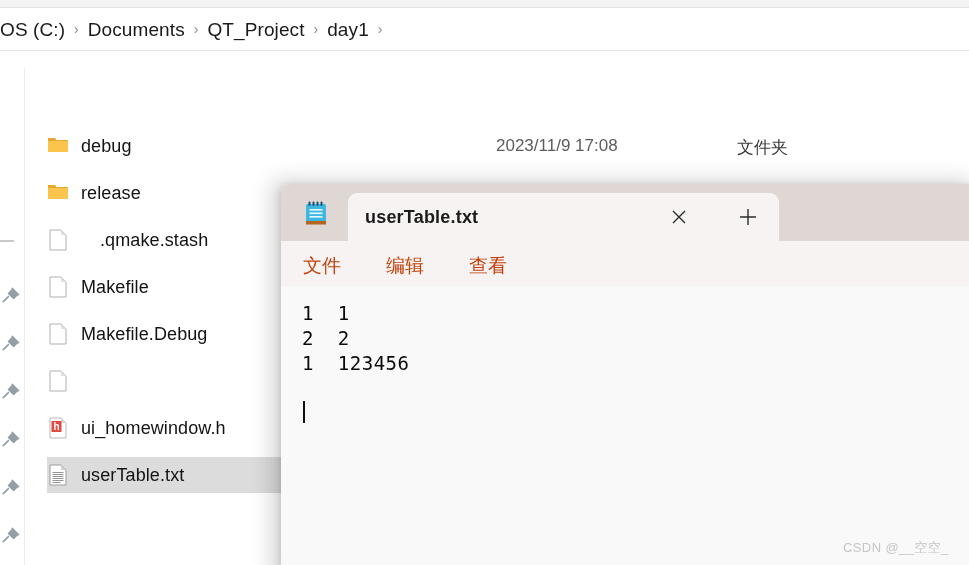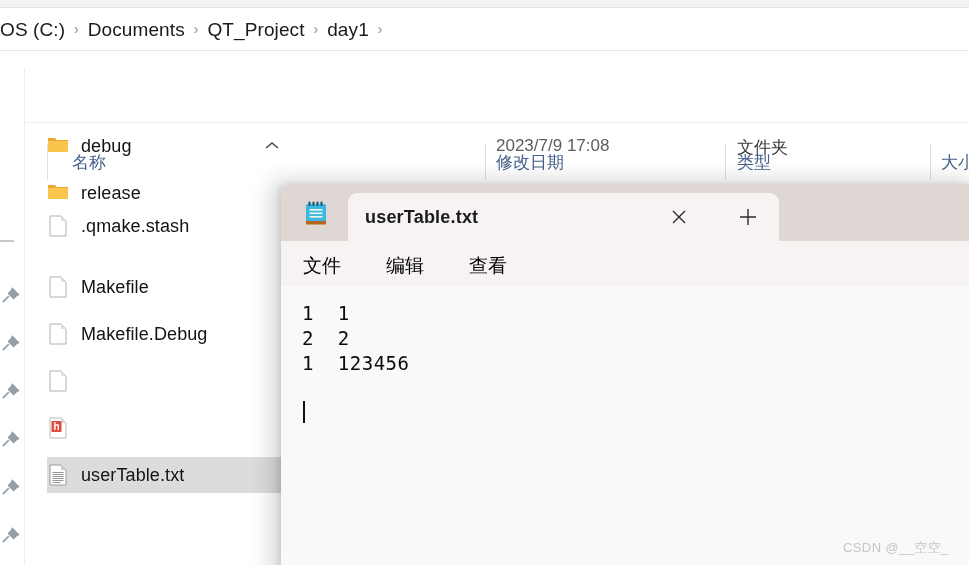--- a/index.html
+++ b/index.html
@@ -111,21 +111,21 @@
   .np-newtab {
     position: absolute; left: 455px; top: 21px; width: 24px; height: 24px;
     cursor: pointer;
   }
   .np-menubar {
     position: absolute; left: 0; top: 57px; width: 700px; height: 45px;
     background: #f6f3f2;
   }
   .np-menu {
     position: absolute; top: 12px;
-    font-size: 19px; color: #000000; white-space: nowrap; cursor: default;
+    font-size: 19px; color: #c2410c; white-space: nowrap; cursor: default;
   }
   .np-text {
     position: absolute; left: 0; top: 102px; width: 700px; height: 298px;
     background: #f9f9f9;
     padding: 15px 0 0 21px;
   }
   .np-line {
     font-family: "DejaVu Sans Mono", "Liberation Mono", monospace;
     font-size: 19px; color: #0a0a0a; line-height: 25px; white-space: pre;
     letter-spacing: 0.5px;
@@ -153,33 +153,20 @@
       <span class="crumb">OS (C:)</span>
       <span class="crumb-sep">›</span>
       <span class="crumb">Documents</span>
       <span class="crumb-sep">›</span>
       <span class="crumb">QT_Project</span>
       <span class="crumb-sep">›</span>
       <span class="crumb">day1</span>
       <span class="crumb-sep">›</span>
     </div>
 
-  <div class="col-header" id="col-header">
-    <svg class="sort-chevron" viewBox="0 0 16 12">
-      <path d="M2 8 L8 3 L14 8" fill="none" stroke="#4a4a4a" stroke-width="1.6"></path>
-    </svg>
-  <div class="col-divider" style="left: 47px;"></div>
-      <div class="col-divider" style="left: 485px;"></div>
-      <div class="col-divider" style="left: 725px;"></div>
-      <div class="col-divider" style="left: 930px;"></div>
-      <div class="col-label" style="left: 72px;">名称</div>
-      <div class="col-label" style="left: 496px;">修改日期</div>
-      <div class="col-label" style="left: 737px;">类型</div>
-      <div class="col-label" style="left: 941px;">大小</div>
-    </div>
 
   <div class="left-rail" id="left-rail">
       <svg class="pin-icon" viewBox="0 0 22 22" style="top: 217px;">
         <g fill="#93a0a8">
           <path d="M12.2 2.3 L19.7 9.8 L16.9 11.2 L13.6 14.5 L7.5 8.4 L10.8 5.1 Z"></path>
           <rect x="1.5" y="13.3" width="8.6" height="1.7" transform="rotate(-45 5.8 14.1)"></rect>
         </g>
       </svg>
       <svg class="pin-icon" viewBox="0 0 22 22" style="top: 265px;">
         <g fill="#93a0a8">
@@ -216,30 +203,30 @@
   <div class="rail-dash"></div>
 
   <div id="file-list">
       <div class="file-row" style="top: 128px; width: 420px;">
         <svg class="file-icon" viewBox="0 0 22 24">
           <path d="M1 6 L1 4 L8 4 L9.5 6 L21 6 L21 8 L1 8 Z" fill="#e5a830"></path>
           <path d="M1 7 L21 7 L21 18 L1 18 Z" fill="#fbc44d"></path>
         </svg>
         <span class="file-name">debug</span>
       </div>
-      <div class="cell-date" style="top: 136px;">2023/7/9 17:08</div>
+      <div class="cell-date" style="top: 136px;">2023/11/9 17:08</div>
       <div class="cell-type" style="top: 136px;">文件夹</div>
       <div class="file-row" style="top: 175px; width: 420px;">
         <svg class="file-icon" viewBox="0 0 22 24">
           <path d="M1 6 L1 4 L8 4 L9.5 6 L21 6 L21 8 L1 8 Z" fill="#e5a830"></path>
           <path d="M1 7 L21 7 L21 18 L1 18 Z" fill="#fbc44d"></path>
         </svg>
         <span class="file-name">release</span>
       </div>
-      <div class="file-row" style="top: 208px; width: 420px;">
+      <div class="file-row" style="top: 222px; width: 420px; gap: 19px;">
         <svg class="file-icon" viewBox="0 0 22 24">
           <path d="M3 2 L14 2 L19 7 L19 22 L3 22 Z" fill="#ffffff" stroke="#b0b0b0" stroke-width="1"></path>
           <path d="M14 2 L19 7 L14 7 Z" fill="#e0e0e0"></path>
         </svg>
         <span class="file-name">.qmake.stash</span>
       </div>
       <div class="file-row" style="top: 269px; width: 420px;">
         <svg class="file-icon" viewBox="0 0 22 24">
           <path d="M3 2 L14 2 L19 7 L19 22 L3 22 Z" fill="#ffffff" stroke="#b0b0b0" stroke-width="1"></path>
           <path d="M14 2 L19 7 L14 7 Z" fill="#e0e0e0"></path>
@@ -259,20 +246,21 @@
           <path d="M14 2 L19 7 L14 7 Z" fill="#e0e0e0"></path>
         </svg>
       </div>
       <div class="file-row" style="top: 410px; width: 420px;">
         <svg class="file-icon" viewBox="0 0 22 24">
           <path d="M3 2 L14 2 L19 7 L19 22 L3 22 Z" fill="#ffffff" stroke="#b9b9b9" stroke-width="1"></path>
           <path d="M14 2 L19 7 L14 7 Z" fill="#dcdcdc"></path>
           <rect x="4.5" y="5" width="10" height="11" fill="#e04a3f"></rect>
           <text x="9.5" y="14" font-family="Liberation Sans, sans-serif" font-size="10" font-weight="bold" fill="#ffffff" text-anchor="middle">h</text>
         </svg>
+        <span class="file-name">ui_homewindow.h</span>
       </div>
       <div class="file-row selected" style="top: 457px; width: 234px;">
         <svg class="file-icon" viewBox="0 0 22 24">
           <path d="M3 2 L14 2 L19 7 L19 22 L3 22 Z" fill="#ffffff" stroke="#9b9b9b" stroke-width="1"></path>
           <path d="M14 2 L19 7 L14 7 Z" fill="#d2d2d2"></path>
           <g fill="#8a8a8a">
             <rect x="5.5" y="9" width="11" height="0.9"></rect>
             <rect x="5.5" y="11" width="11" height="0.9"></rect>
             <rect x="5.5" y="13" width="11" height="0.9"></rect>
             <rect x="5.5" y="15" width="11" height="0.9"></rect>

